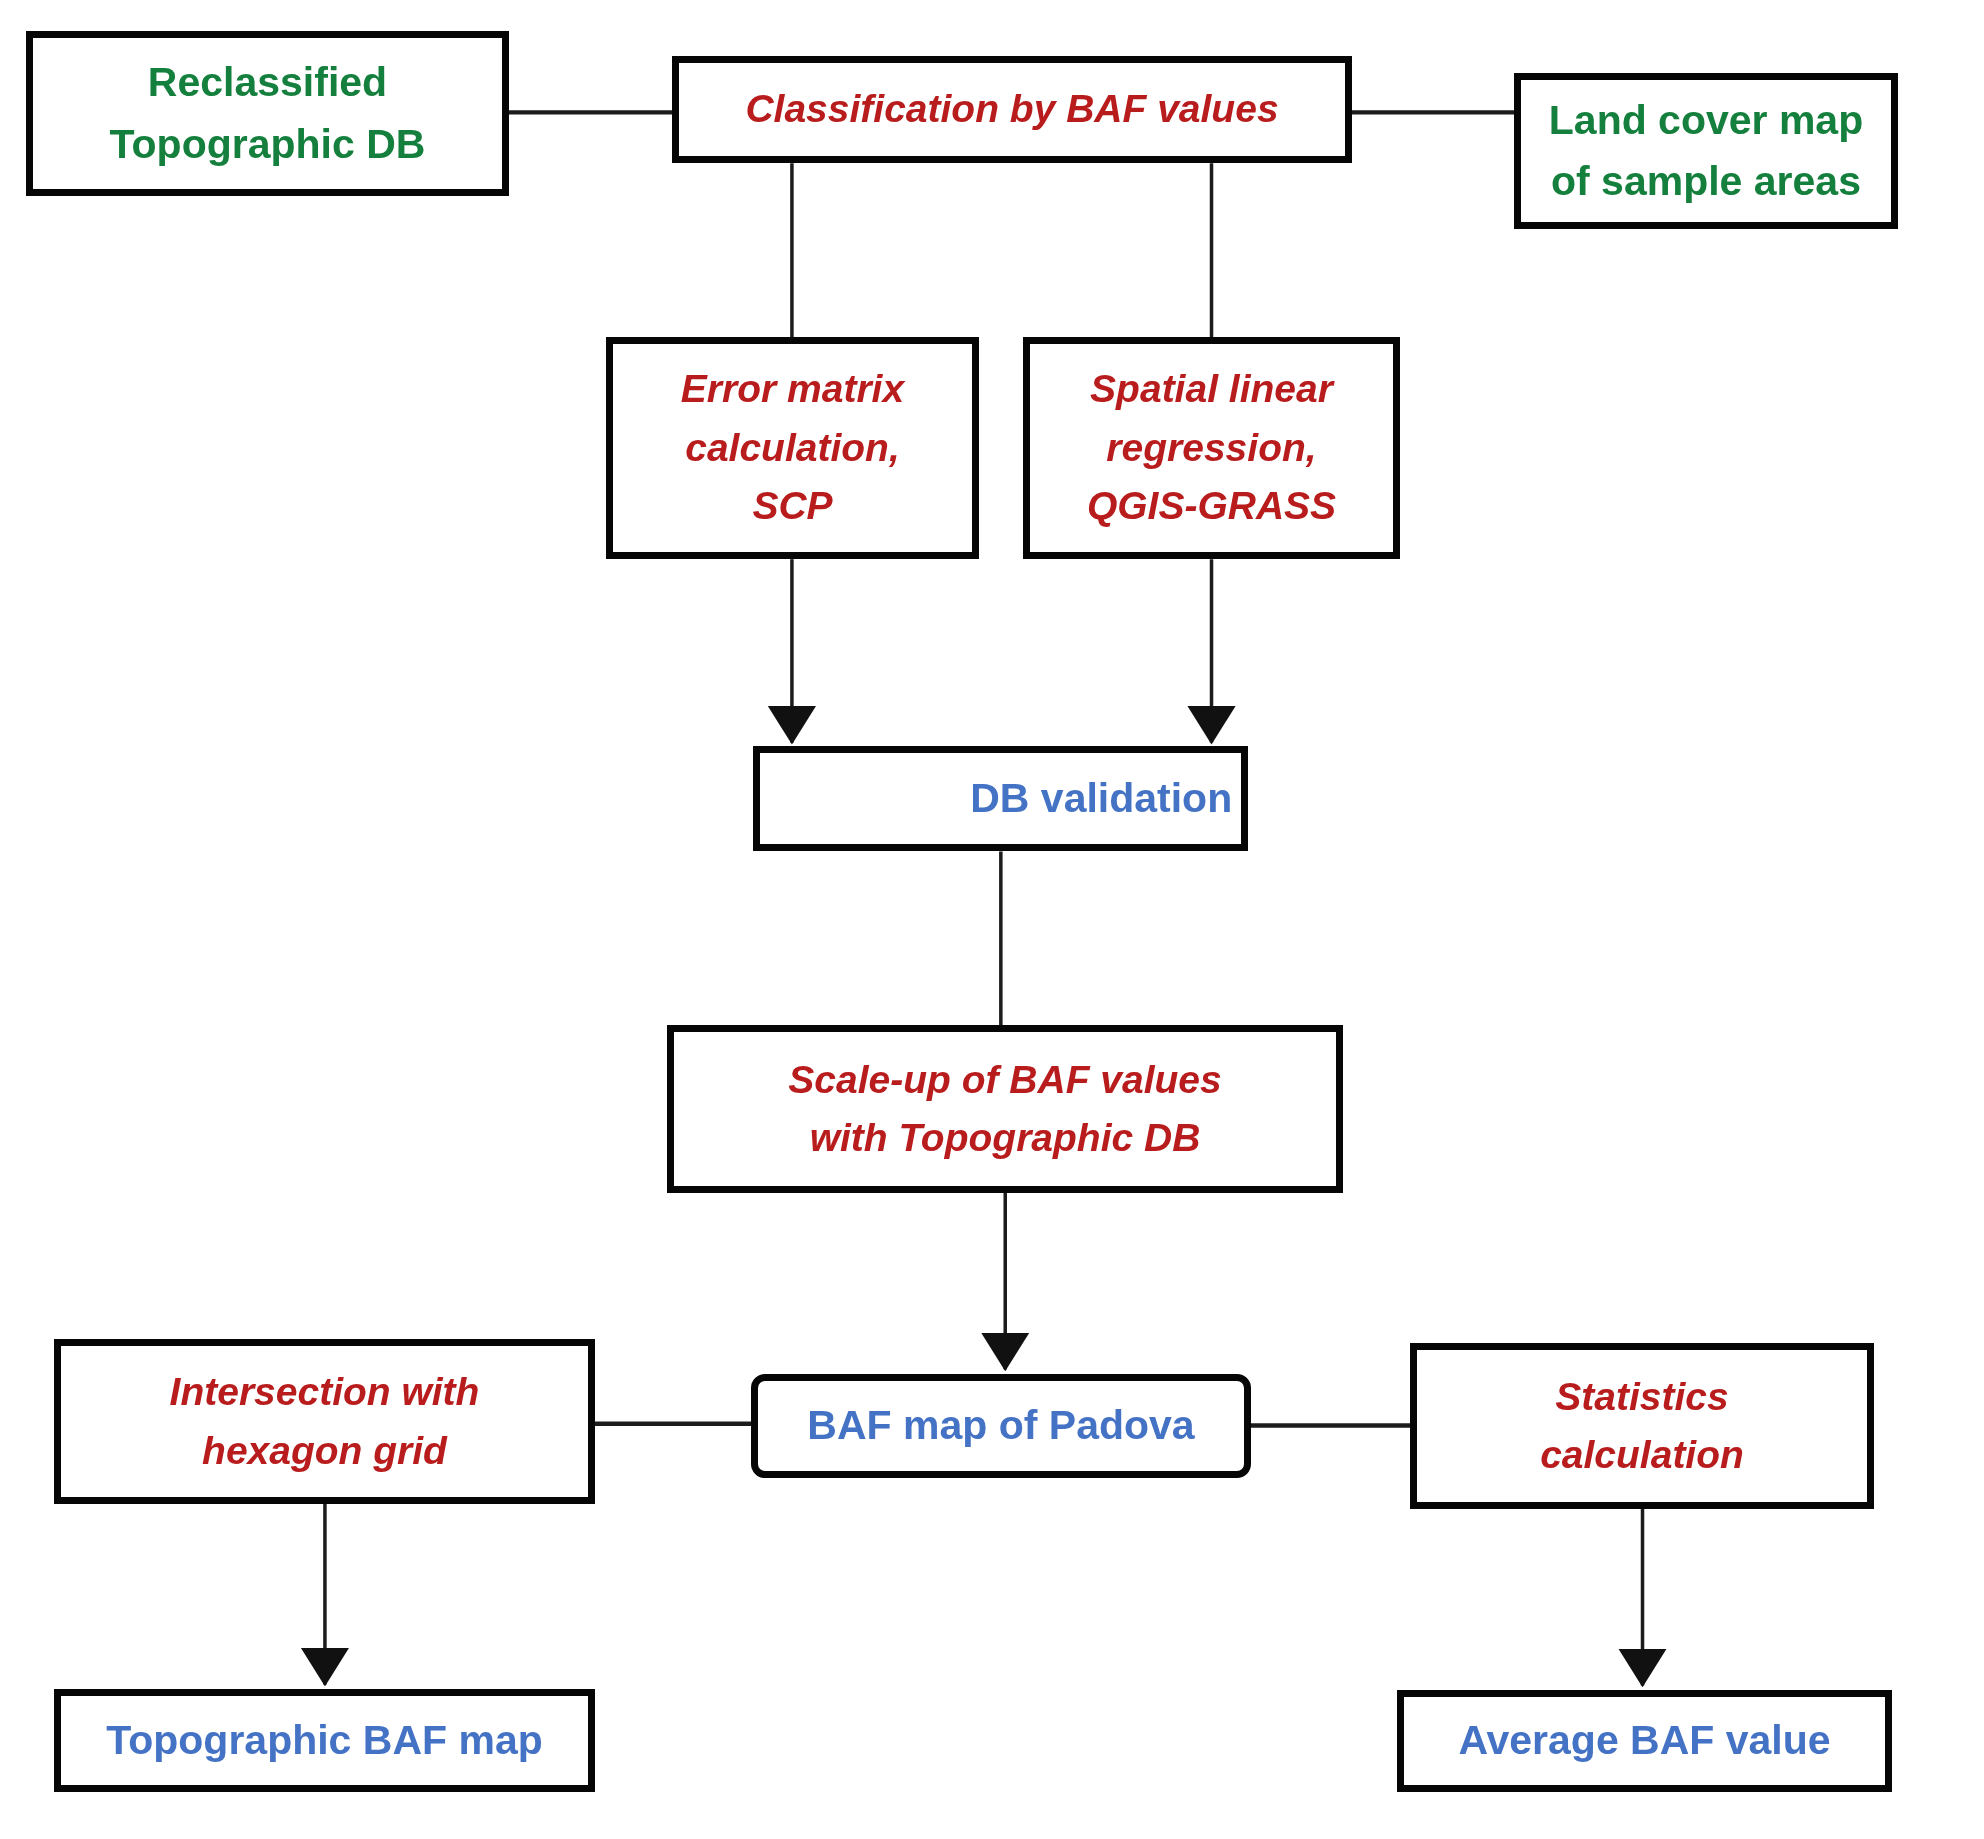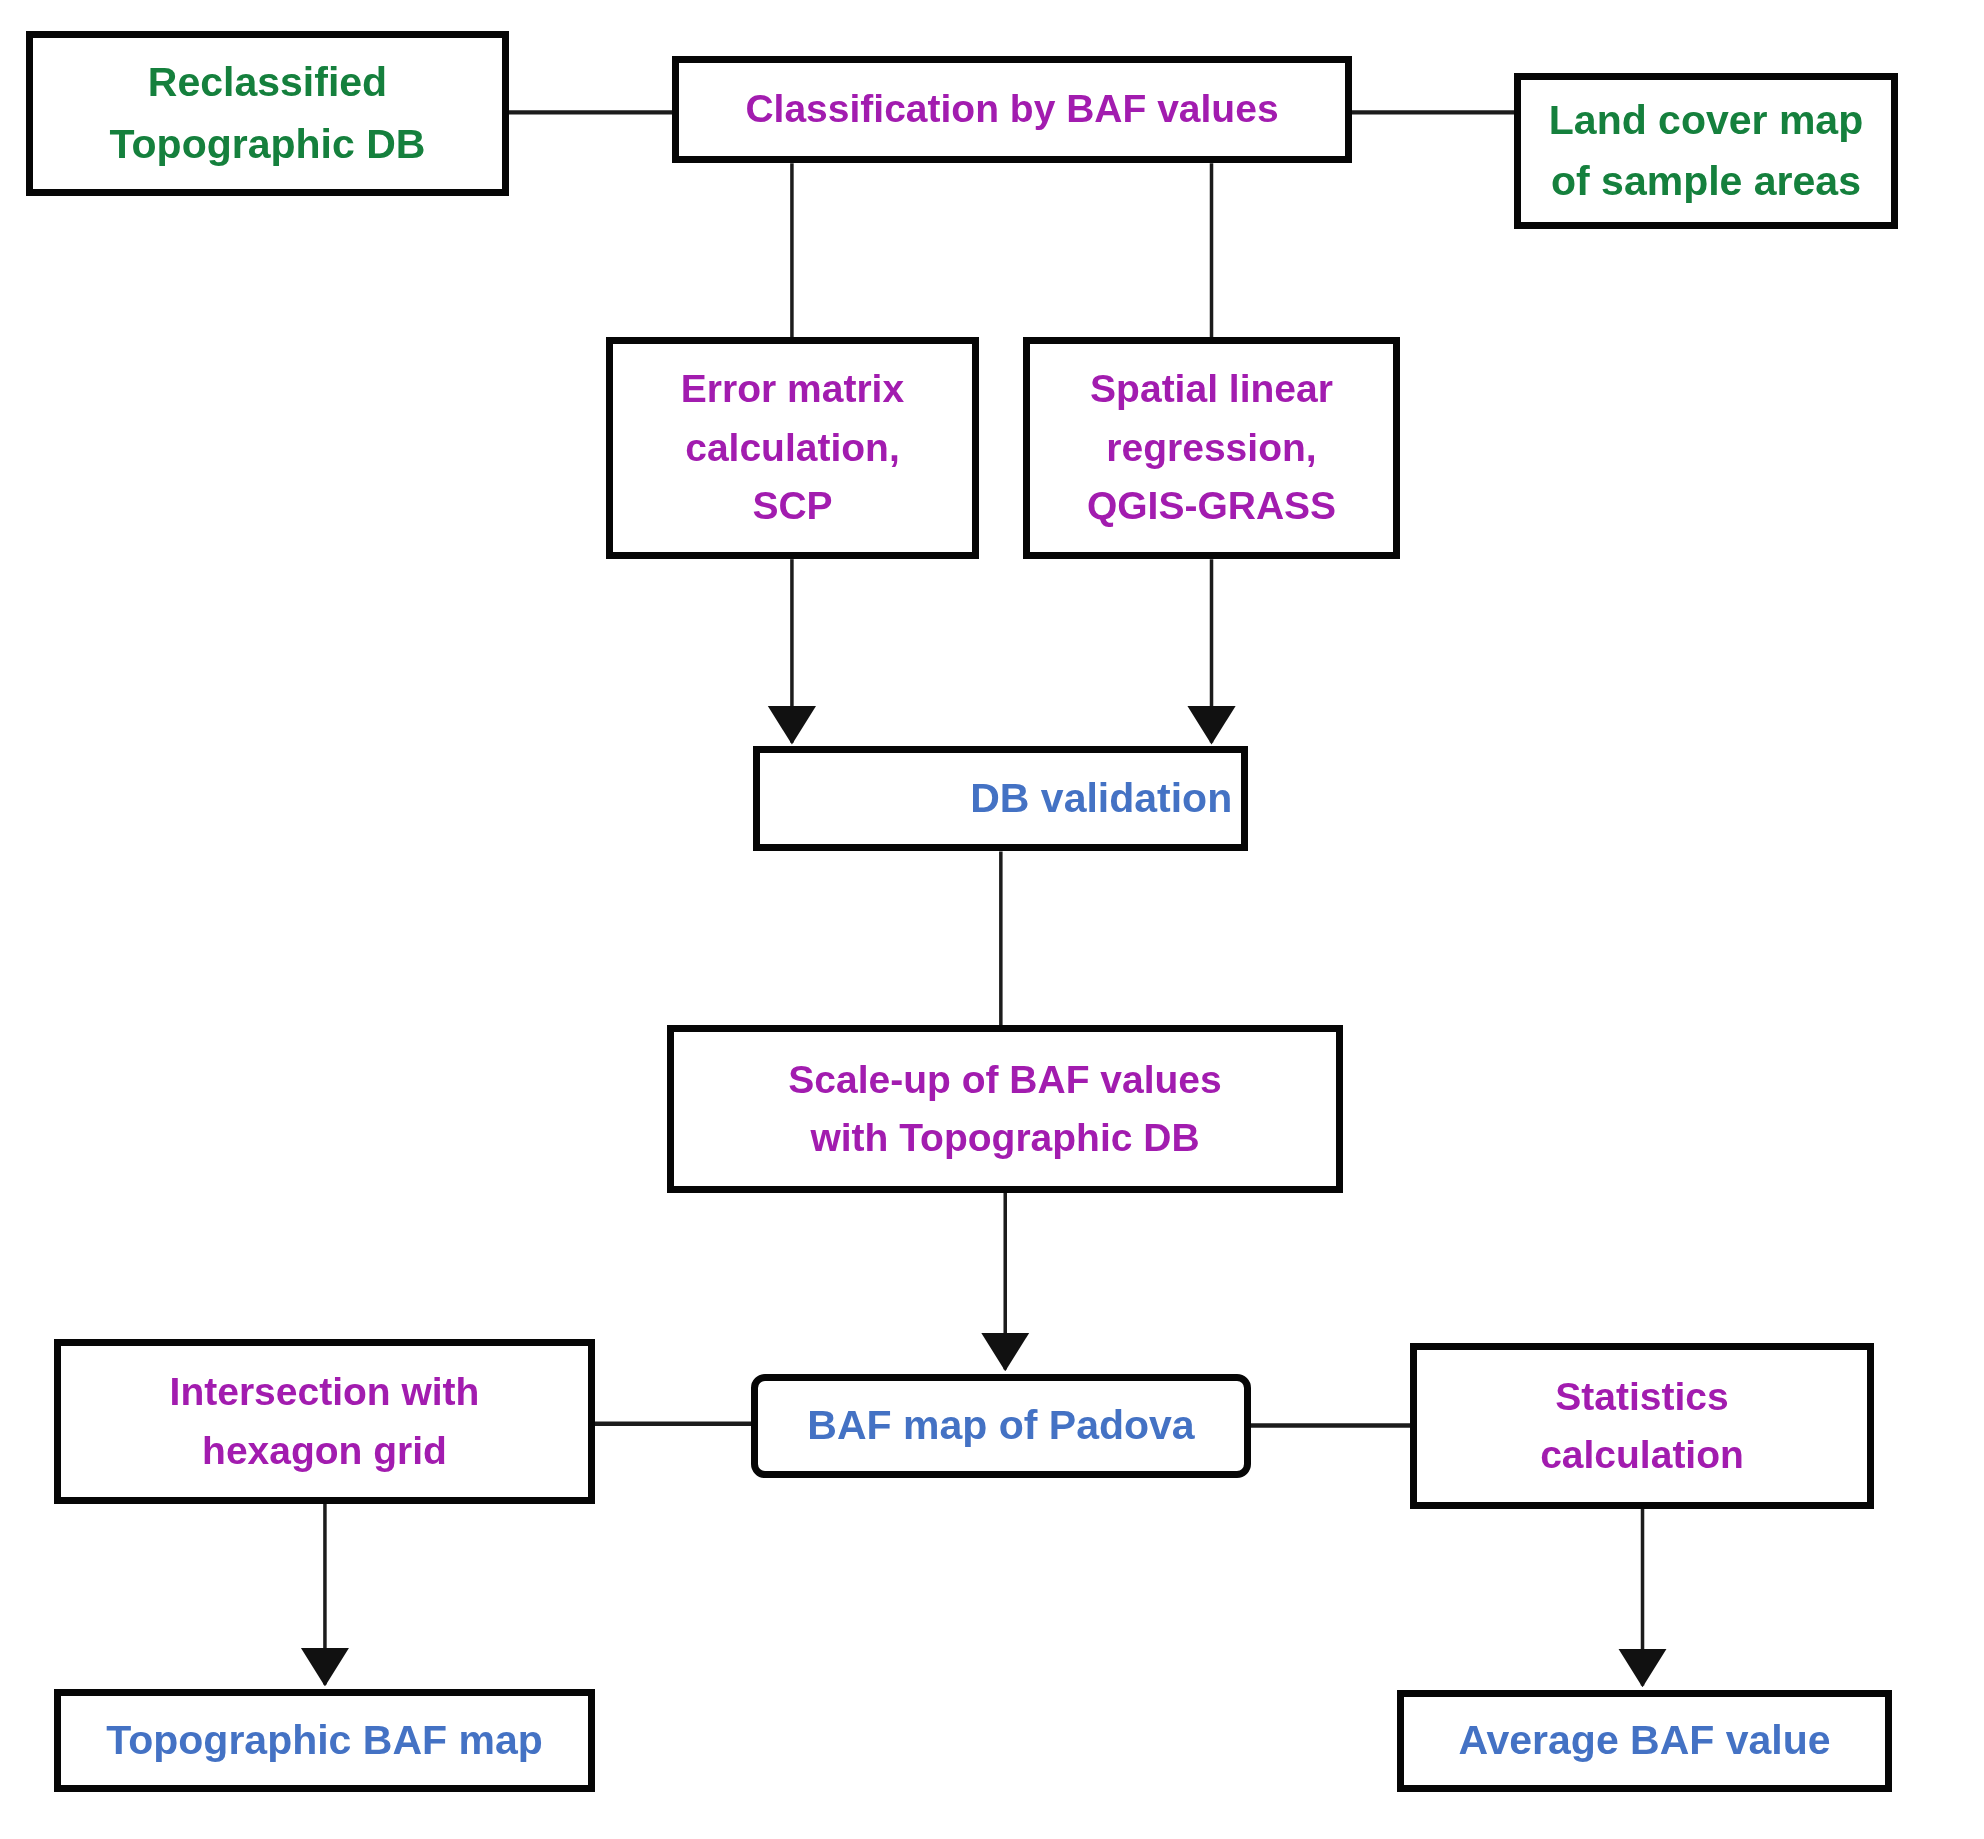--- a/index.html
+++ b/index.html
@@ -30,21 +30,21 @@
     z-index: 1;
   }
   .node .label {
     white-space: pre-line;
     font-weight: bold;
     line-height: 1.5;
     padding: 0 8.8px;
   }
   .node.input  .label { color: #15803d; font-size: 41px; text-align: center; }
   .node.output .label { color: #4472C4; font-size: 41px; }
-  .node.process .label { color: #a21caf; font-size: 39px; }
+  .node.process .label { color: #b91c1c; font-size: 39px; font-style: italic; }
 
   
   #n-reclassified { left: 26px;  top: 31px;   width: 483px; height: 165px; }
   #n-classify     { left: 672px; top: 56px;   width: 680px; height: 107px; }
   #n-landcover    { left: 1514px;top: 37px;   width: 384px; height: 156px; margin-top: 36px; }
   #n-errormatrix  { left: 606px; top: 337px;  width: 373px; height: 222px; }
   #n-spatial      { left: 1023px;top: 337px;  width: 377px; height: 222px; }
   #n-dbval        { left: 753px; top: 746px;  width: 495px; height: 105px; justify-content: flex-end; }
   #n-scaleup      { left: 667px; top: 1025px; width: 676px; height: 168px; }
   #n-intersect    { left: 54px;  top: 1339px; width: 541px; height: 165px; }

